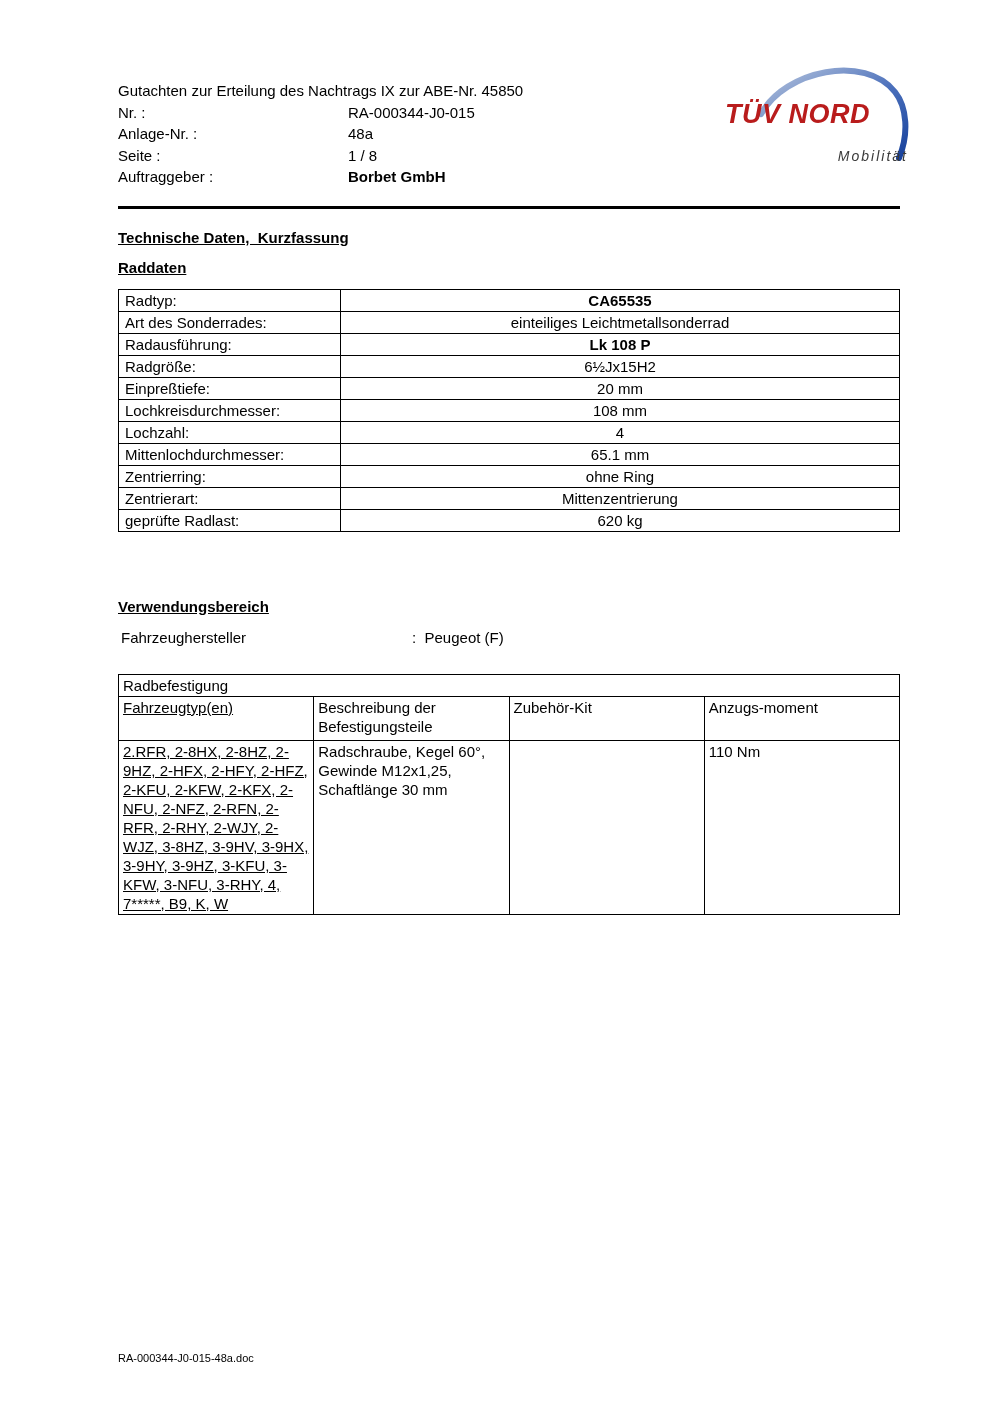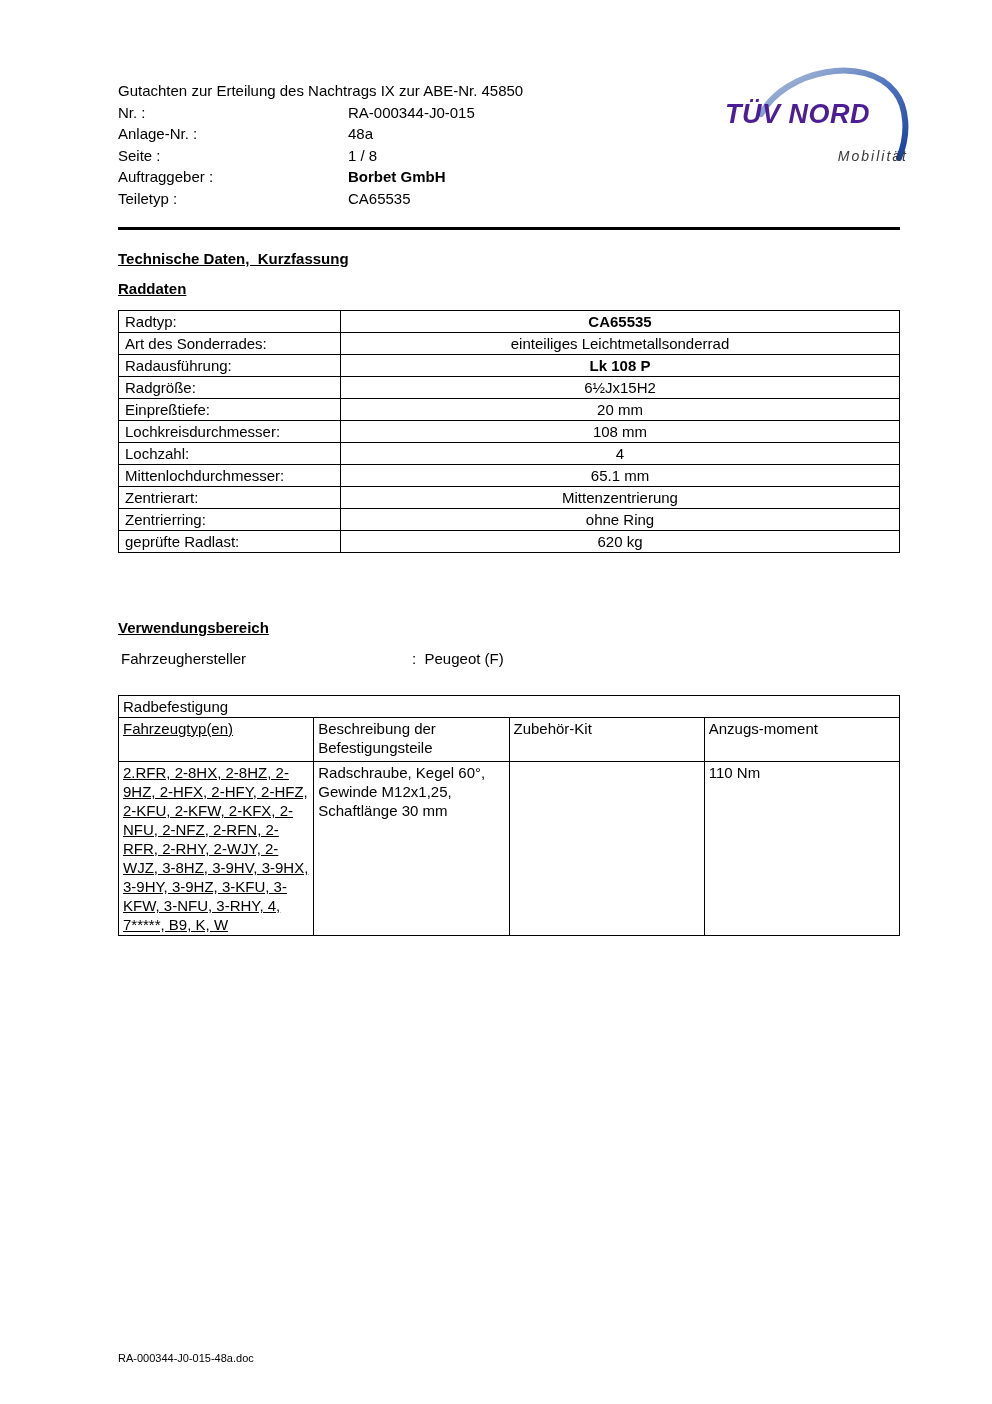--- a/index.html
+++ b/index.html
@@ -19,21 +19,21 @@
   .hdr-label { width: 230px; flex: 0 0 230px; }
   .hdr-value {}
   .b { font-weight: bold; }
 
   
   .logo { position: absolute; top: -18px; right: -18px; width: 195px; height: 110px; }
   .swoosh { position: absolute; top: 0; left: 0; }
   .logo-text {
     position: absolute; top: 42px; left: 2px;
     font-size: 27px; font-weight: bold; font-style: italic;
-    color: #4c1d95; letter-spacing: 0.5px; white-space: nowrap;
+    color: #b91c1c; letter-spacing: 0.5px; white-space: nowrap;
   }
   .logo-sub {
     position: absolute; top: 84px; right: 10px;
     font-size: 14px; font-style: italic; color: #3a3a3a; letter-spacing: 2px;
   }
 
   .rule { margin-top: 18px; height: 3px; background: #000; border: none; }
 
   .heading {
     font-size: 15px; font-weight: bold; text-decoration: underline;
@@ -92,24 +92,20 @@
         <span class="hdr-label">Anlage-Nr. :</span>
         <span class="hdr-value">48a</span>
       </div>
       <div class="hdr-row">
         <span class="hdr-label">Seite :</span>
         <span class="hdr-value">1 / 8</span>
       </div>
       <div class="hdr-row">
         <span class="hdr-label">Auftraggeber :</span>
         <span class="hdr-value b">Borbet GmbH</span>
-      </div>
-      <div class="hdr-row">
-        <span class="hdr-label">Teiletyp :</span>
-        <span class="hdr-value">CA65535</span>
       </div>
 
       <div class="logo">
         <svg class="swoosh" width="195" height="110" viewBox="0 0 195 110">
           <defs>
             <linearGradient id="swooshGrad" x1="0" y1="0" x2="1" y2="1">
               <stop offset="0" stop-color="#b9c7de"></stop>
               <stop offset="0.55" stop-color="#4a6fbb"></stop>
               <stop offset="1" stop-color="#17419c"></stop>
             </linearGradient>
@@ -154,26 +150,26 @@
         </tr>
         <tr>
           <td class="lbl">Lochzahl:</td>
           <td class="val">4</td>
         </tr>
         <tr>
           <td class="lbl">Mittenlochdurchmesser:</td>
           <td class="val">65.1 mm</td>
         </tr>
         <tr>
+          <td class="lbl">Zentrierring:</td>
+          <td class="val">ohne Ring</td>
+        </tr>
+        <tr>
           <td class="lbl">Zentrierart:</td>
           <td class="val">Mittenzentrierung</td>
-        </tr>
-        <tr>
-          <td class="lbl">Zentrierring:</td>
-          <td class="val">ohne Ring</td>
         </tr>
         <tr>
           <td class="lbl">geprüfte Radlast:</td>
           <td class="val">620 kg</td>
         </tr>
       </tbody>
     </table>
 
     <div class="heading verw">Verwendungsbereich</div>
 

